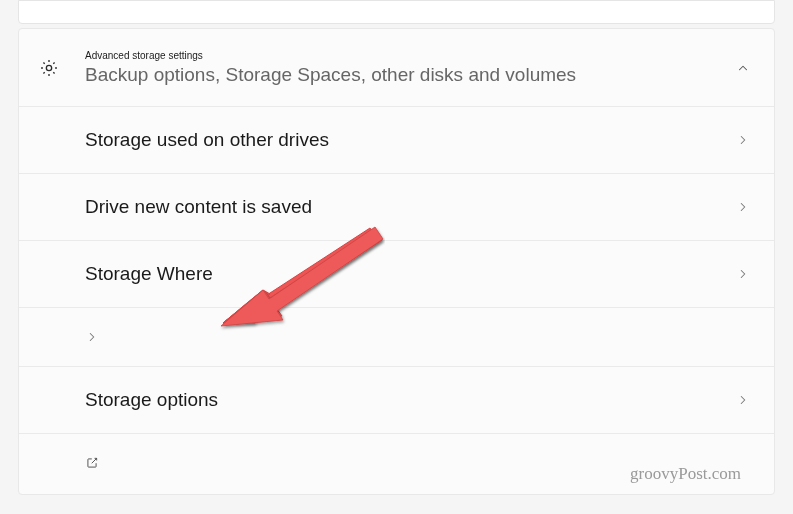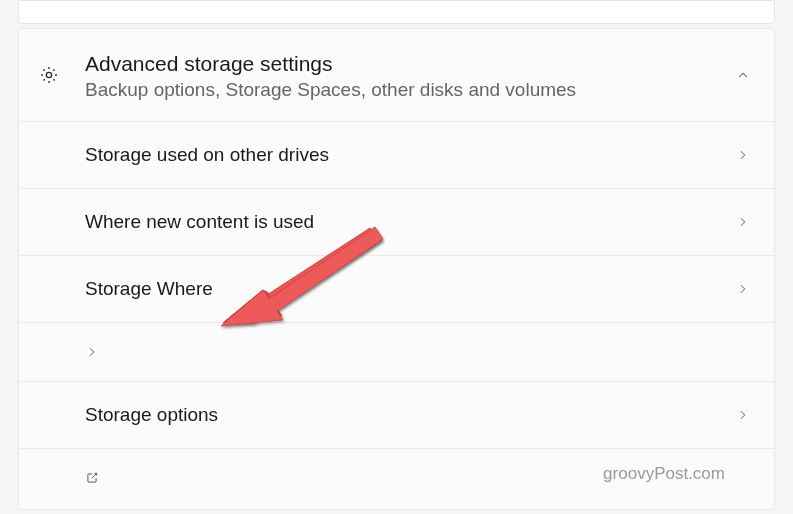--- a/index.html
+++ b/index.html
@@ -38,21 +38,21 @@
     .gear-icon {
       width: 20px;
       height: 20px;
       margin-right: 26px;
       flex-shrink: 0;
     }
     .header-text {
       flex: 1;
     }
     .header-title {
-      font-size: 21px;
+      font-size: 10px;
       color: #1a1a1a;
       font-weight: 400;
       line-height: 1.4;
     }
     .header-subtitle {
       font-size: 19px;
       color: #666;
       font-weight: 400;
       margin-top: 1px;
     }
@@ -72,25 +72,25 @@
       cursor: pointer;
     }
     .sub-item-label {
       flex: 1;
       font-size: 19px;
       color: #1a1a1a;
       font-weight: 400;
     }
     .watermark {
       position: absolute;
-      right: 68px;
+      right: 52px;
       bottom: 30px;
       font-size: 17px;
       color: #9a9a9a;
-      font-family: Liberation Sans, sans-serif;
+      font-family: Liberation Serif, serif;
       pointer-events: none;
     }
     .arrow-overlay {
       position: absolute;
       left: 215px;
       top: 218px;
       width: 170px;
       height: 120px;
       pointer-events: none;
     }
@@ -126,21 +126,21 @@
       <div class="sub-item">
         <span class="sub-item-label">Storage used on other drives</span>
         <span class="chevron">
           <svg viewBox="0 0 24 24" fill="none" stroke="#777" stroke-width="1.8" stroke-linecap="round" stroke-linejoin="round">
             <polyline points="9 6 15 12 9 18"></polyline>
           </svg>
         </span>
       </div>
 
       <div class="sub-item">
-        <span class="sub-item-label">Where new content is used</span>
+        <span class="sub-item-label">Drive new content is saved</span>
         <span class="chevron">
           <svg viewBox="0 0 24 24" fill="none" stroke="#777" stroke-width="1.8" stroke-linecap="round" stroke-linejoin="round">
             <polyline points="9 6 15 12 9 18"></polyline>
           </svg>
         </span>
       </div>
 
       <div class="sub-item">
         <span class="sub-item-label">Storage Where</span>
         <span class="chevron">

